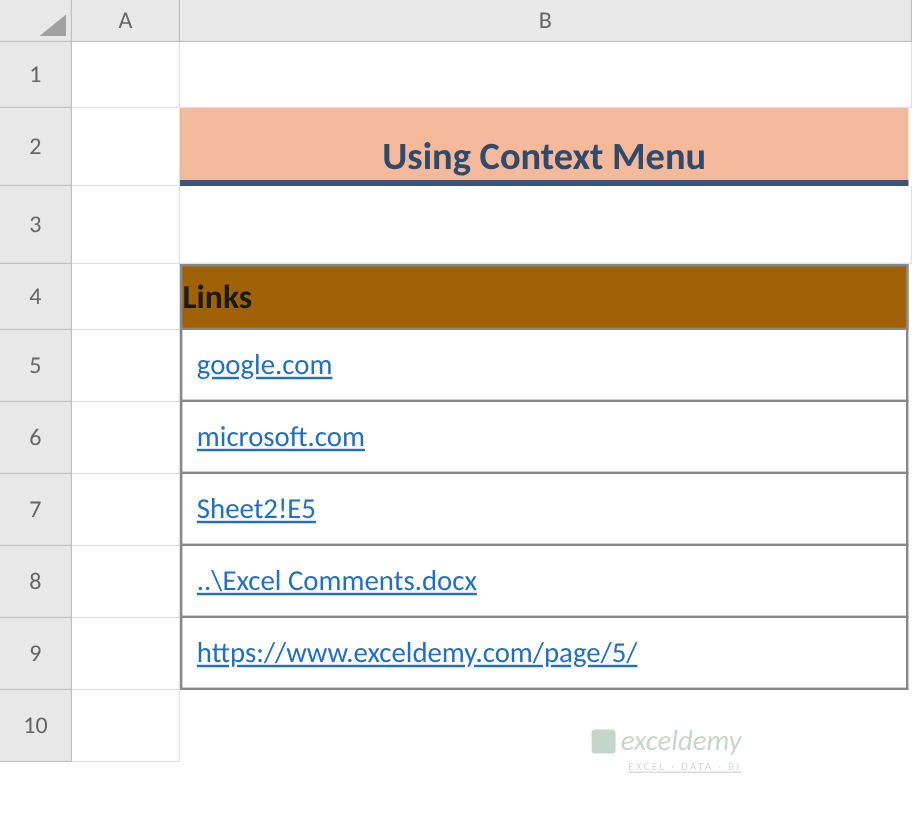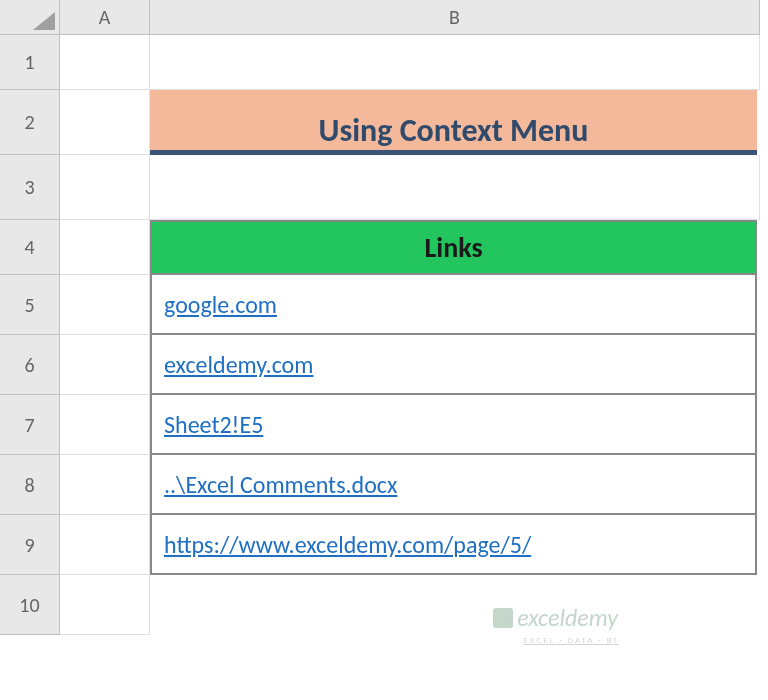--- a/index.html
+++ b/index.html
@@ -73,25 +73,25 @@
       display: flex;
       align-items: flex-end;
       justify-content: center;
     }
     .title-text {
       color: #2f4a6b;
       font-size: 32px;
       font-weight: bold;
     }
     .table-header-cell {
-      background: #22c55e;
+      background: #a16207;
       border: 2px solid #888;
       display: flex;
       align-items: center;
-      justify-content: center;
+      justify-content: flex-start;
       margin-right: 3px;
     }
     .table-header-text {
       color: #1a1a1a;
       font-size: 28px;
       font-weight: bold;
     }
     .data-cell {
       border-left: 2px solid #888;
       border-right: 2px solid #888;
@@ -174,21 +174,21 @@
 
   <div class="row-header">5</div>
   <div class="empty-a"></div>
   <div class="data-cell">
     <span class="hyperlink">google.com</span>
   </div>
 
   <div class="row-header">6</div>
   <div class="empty-a"></div>
   <div class="data-cell">
-    <span class="hyperlink">exceldemy.com</span>
+    <span class="hyperlink">microsoft.com</span>
   </div>
 
   <div class="row-header">7</div>
   <div class="empty-a"></div>
   <div class="data-cell">
     <span class="hyperlink">Sheet2!E5</span>
   </div>
 
   <div class="row-header">8</div>
   <div class="empty-a"></div>

